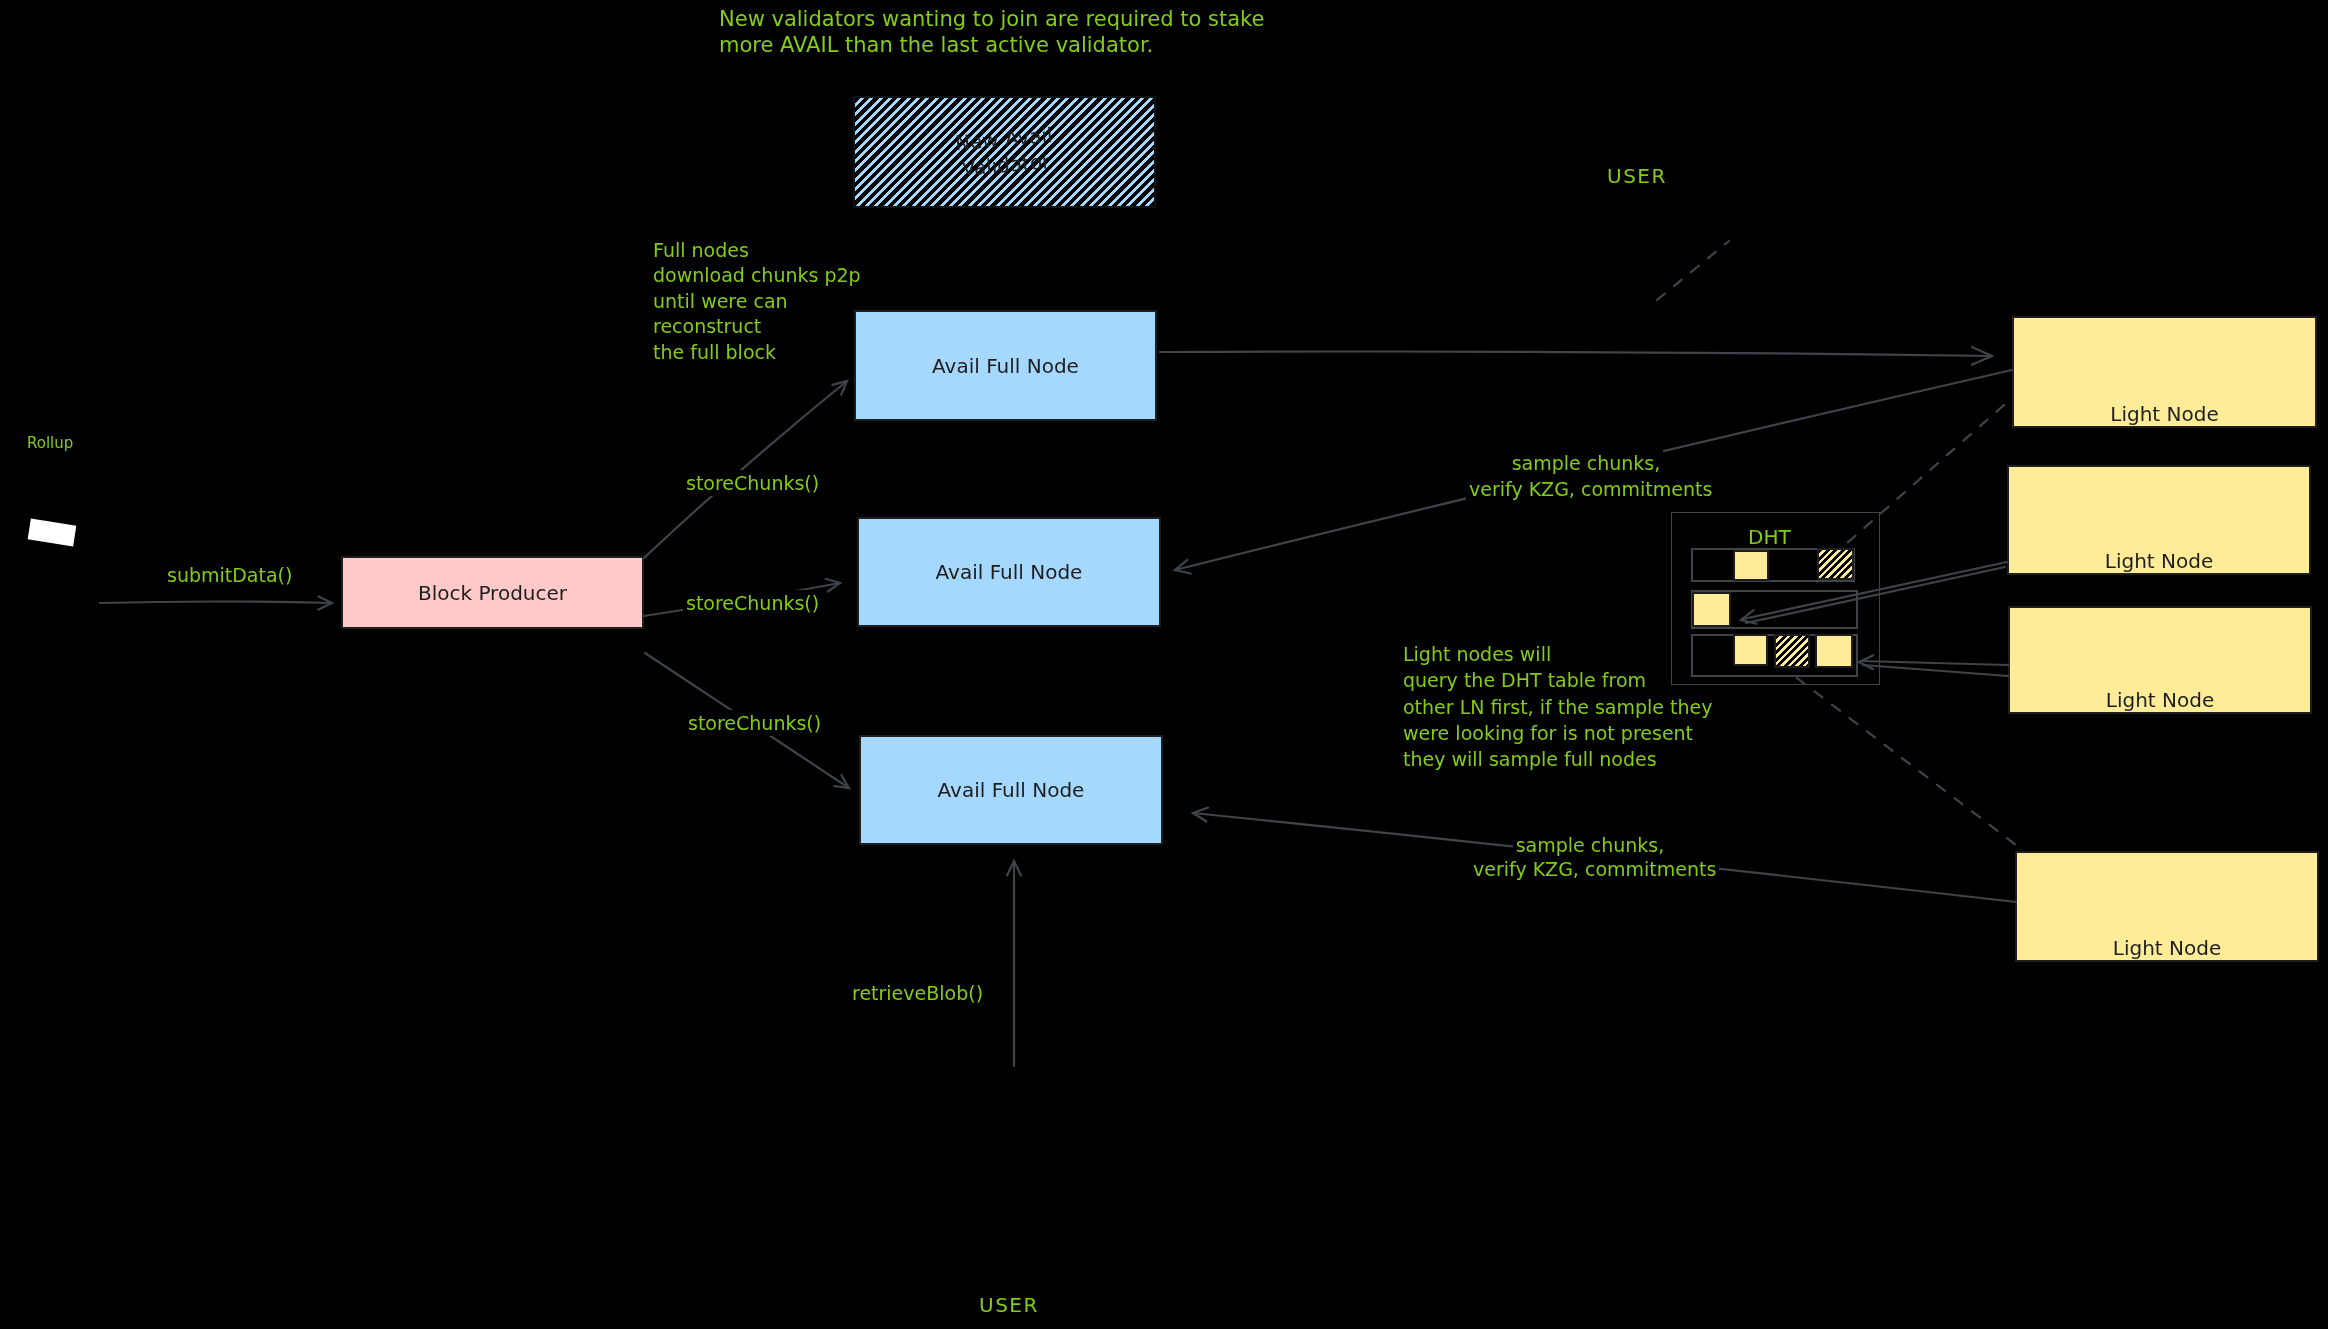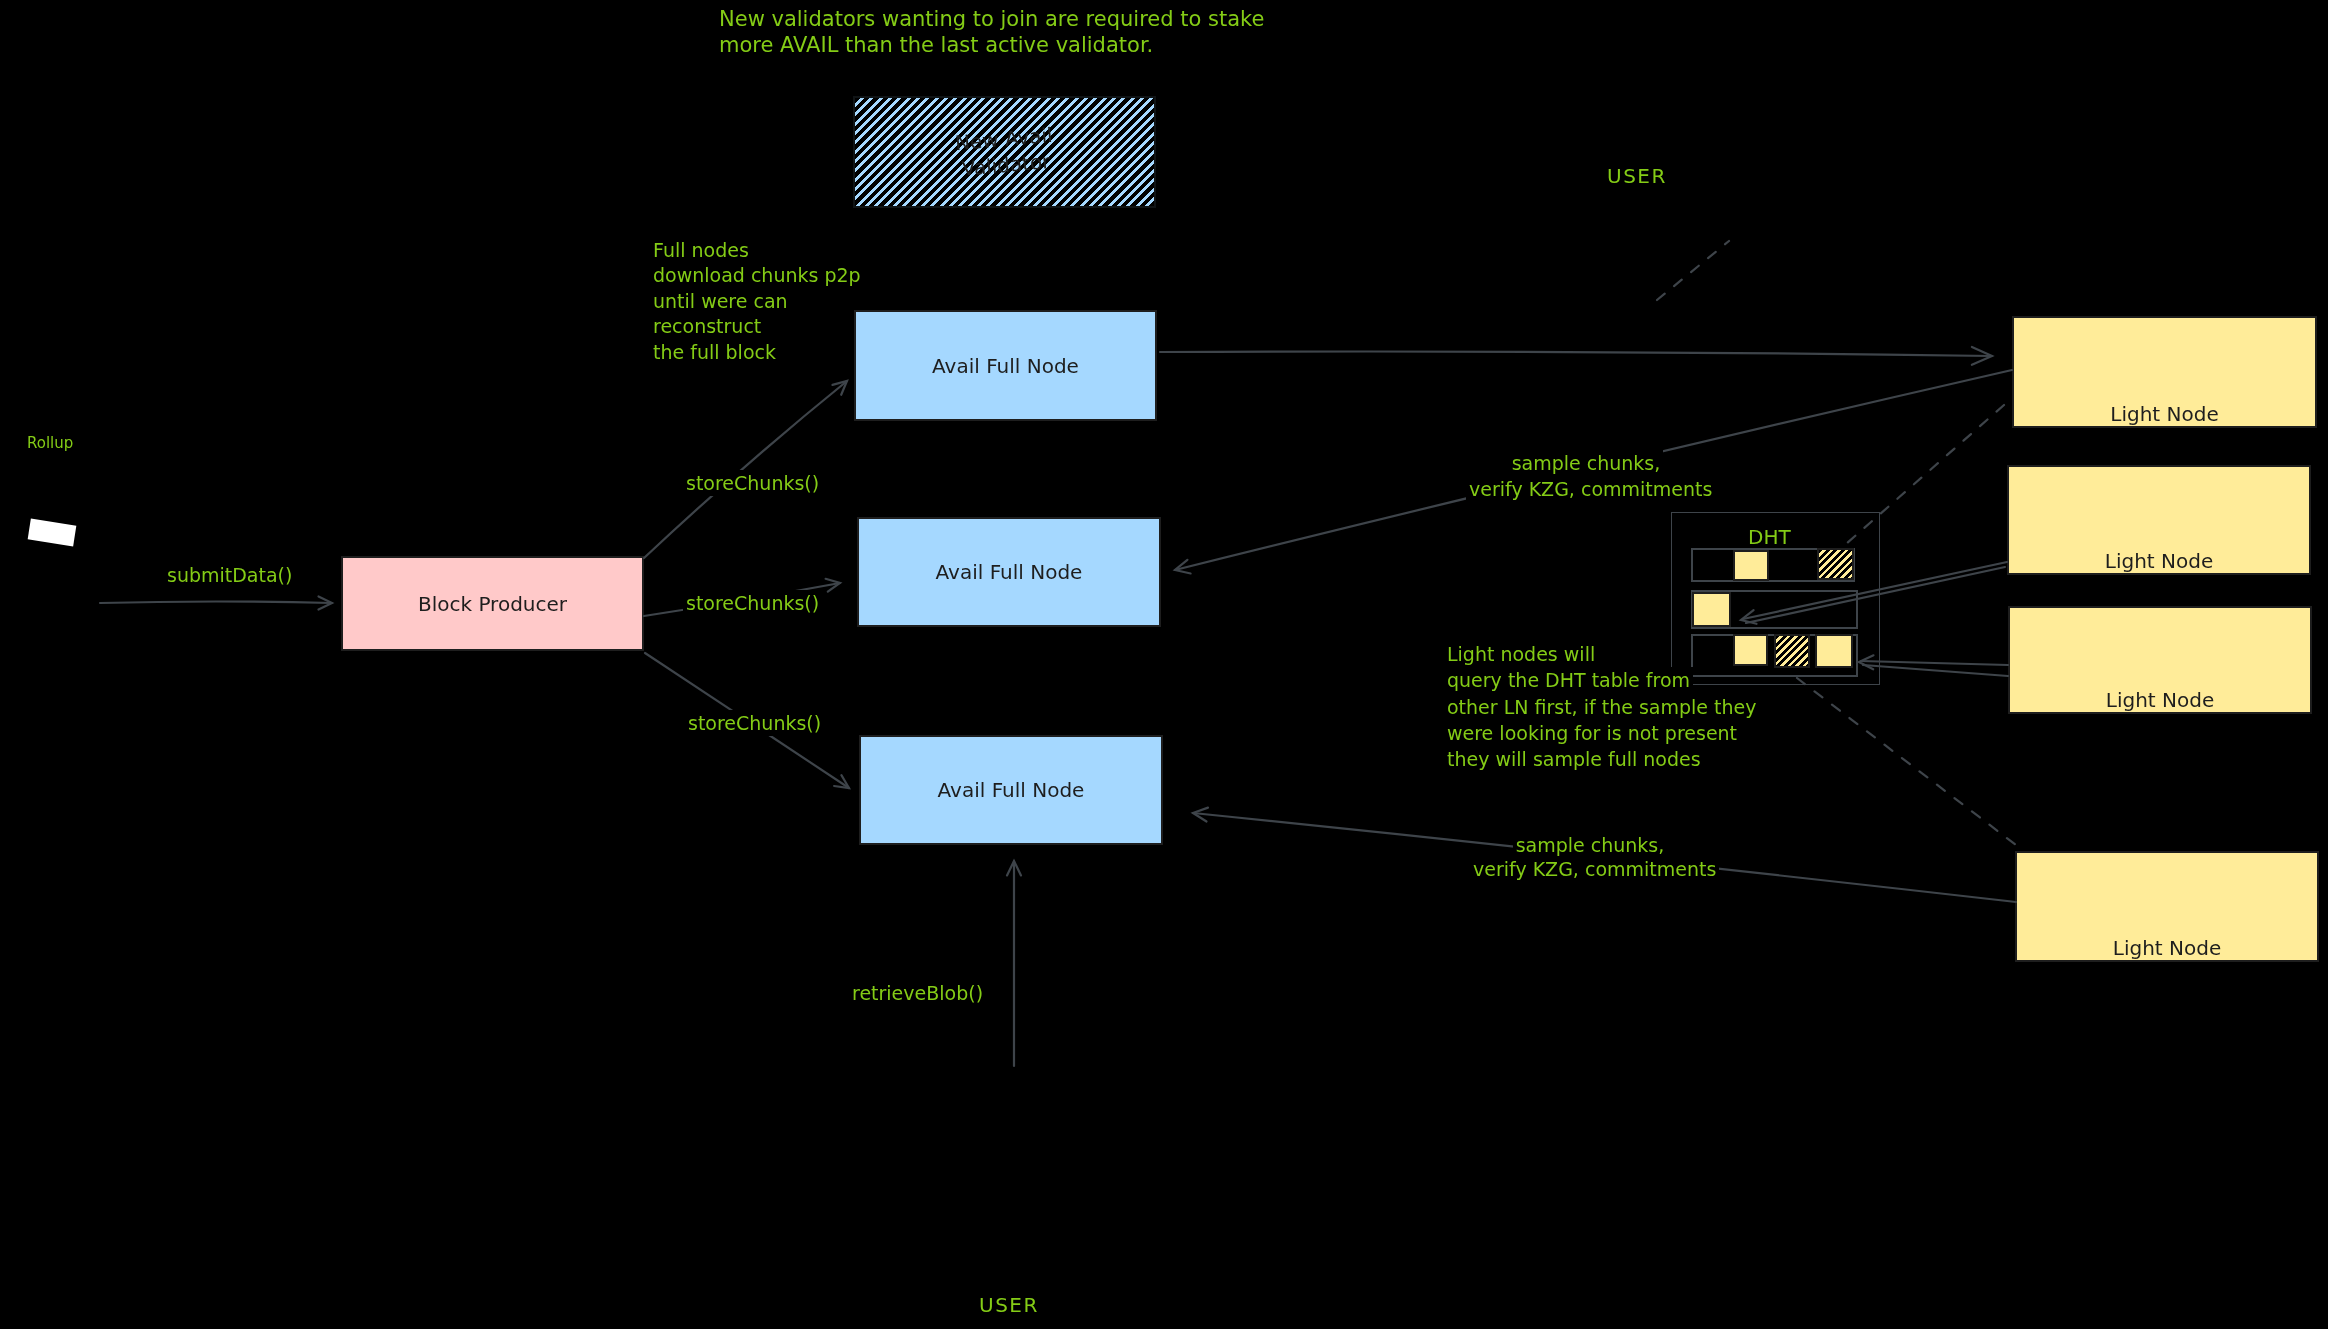--- a/index.html
+++ b/index.html
@@ -40,21 +40,21 @@
 </style>
 </head>
 <body>
 
 <div class="stage">
 
   <div class="box hatch-blue" style="left:853px; top:96px; width:303px; height:112px; border-color:#101416;">
     <span class="center" style="color:#262c31; line-height:26px; transform:rotate(-5deg); background:transparent;"><span>New Avail</span><br><span>Validator</span></span>
   </div>
 
-  <div class="box pink" style="left:341px; top:556px; width:303px; height:95px;">
+  <div class="box pink" style="left:341px; top:556px; width:303px; height:73px;">
     <span>Block Producer</span>
   </div>
 
   <div class="box blue" style="left:854px; top:310px; width:303px; height:111px;">
     <span>Avail Full Node</span>
   </div>
   <div class="box blue" style="left:857px; top:517px; width:304px; height:110px;">
     <span>Avail Full Node</span>
   </div>
   <div class="box blue" style="left:859px; top:735px; width:304px; height:110px;">
@@ -137,21 +137,21 @@
 
   <div class="lbl ml" style="left:650px; top:238px; line-height:25.4px;"><span class="bgl">Full nodes</span><br><span class="bgl">download chunks p2p</span><br><span class="bgl">until were can</span><br><span class="bgl">reconstruct</span><br><span class="bgl">the full block</span></div>
 
   <div class="lbl" style="left:683px; top:470px;">storeChunks()</div>
   <div class="lbl" style="left:683px; top:590px;">storeChunks()</div>
   <div class="lbl" style="left:685px; top:710px;">storeChunks()</div>
 
 
   <div class="lbl ml center" style="left:1466px; top:450px; width:240px;"><span class="bgl">sample chunks,</span><br><span class="bgl">verify KZG, commitments</span></div>
 
-  <div class="lbl ml" style="left:1400px; top:641px; line-height:26.3px;margin-left:44px;"><span class="bgl">Light nodes will</span><br><span class="bgl">query the DHT table from</span><br><span class="bgl">other LN first, if the sample they</span><br><span class="bgl">were looking for is not present</span><br><span class="bgl">they will sample full nodes</span></div>
+  <div class="lbl ml" style="left:1400px; top:641px; line-height:26.3px;"><span class="bgl">Light nodes will</span><br><span class="bgl">query the DHT table from</span><br><span class="bgl">other LN first, if the sample they</span><br><span class="bgl">were looking for is not present</span><br><span class="bgl">they will sample full nodes</span></div>
 
   <div class="lbl ml center" style="left:1470px; top:833px; width:240px; line-height:24px;"><span class="bgl">sample chunks,</span><br><span class="bgl">verify KZG, commitments</span></div>
 
   <div class="lbl" style="left:849px; top:980px;">retrieveBlob()</div>
 
   <div class="lbl" style="left:976px; top:1292px; font-size:20px; letter-spacing:1.5px;">USER</div>
 
   <div class="lbl" style="left:1745px; top:524px; font-size:20px; background:transparent;">DHT</div>
 
 </div>

